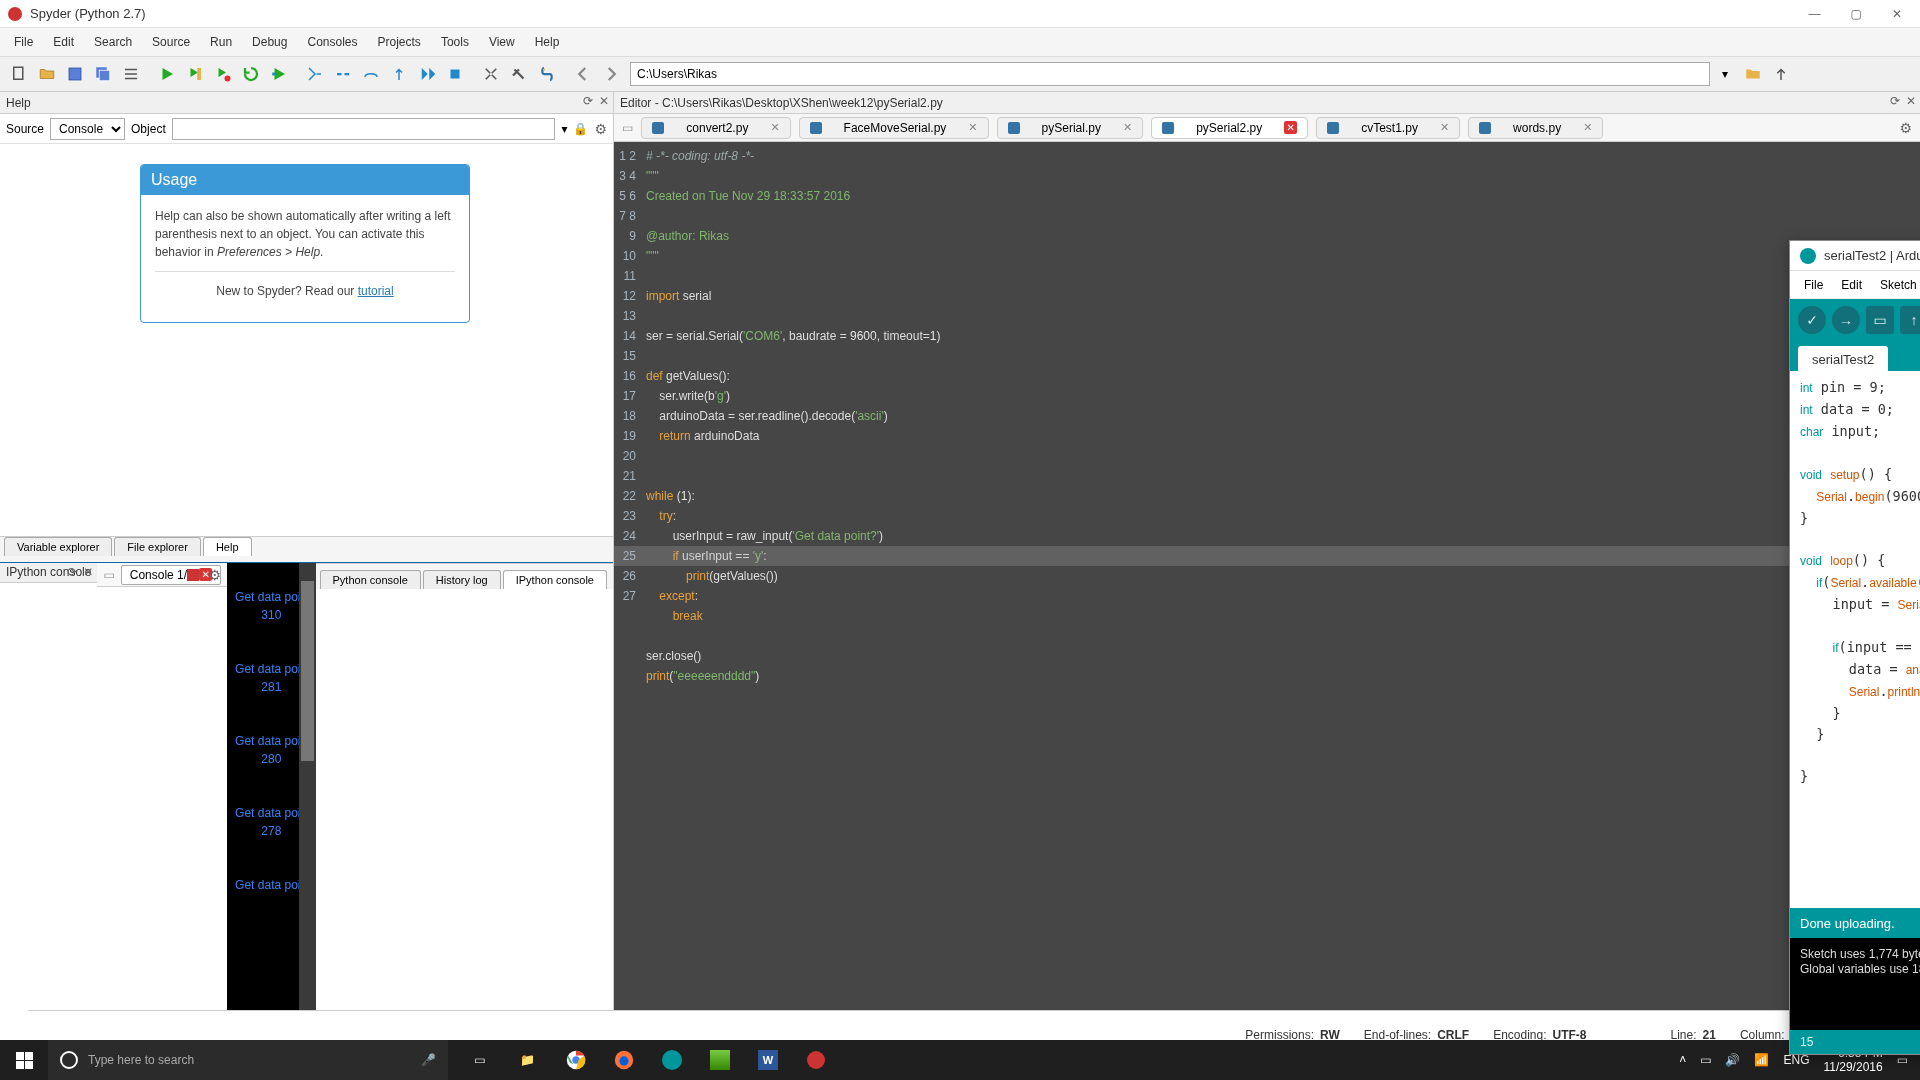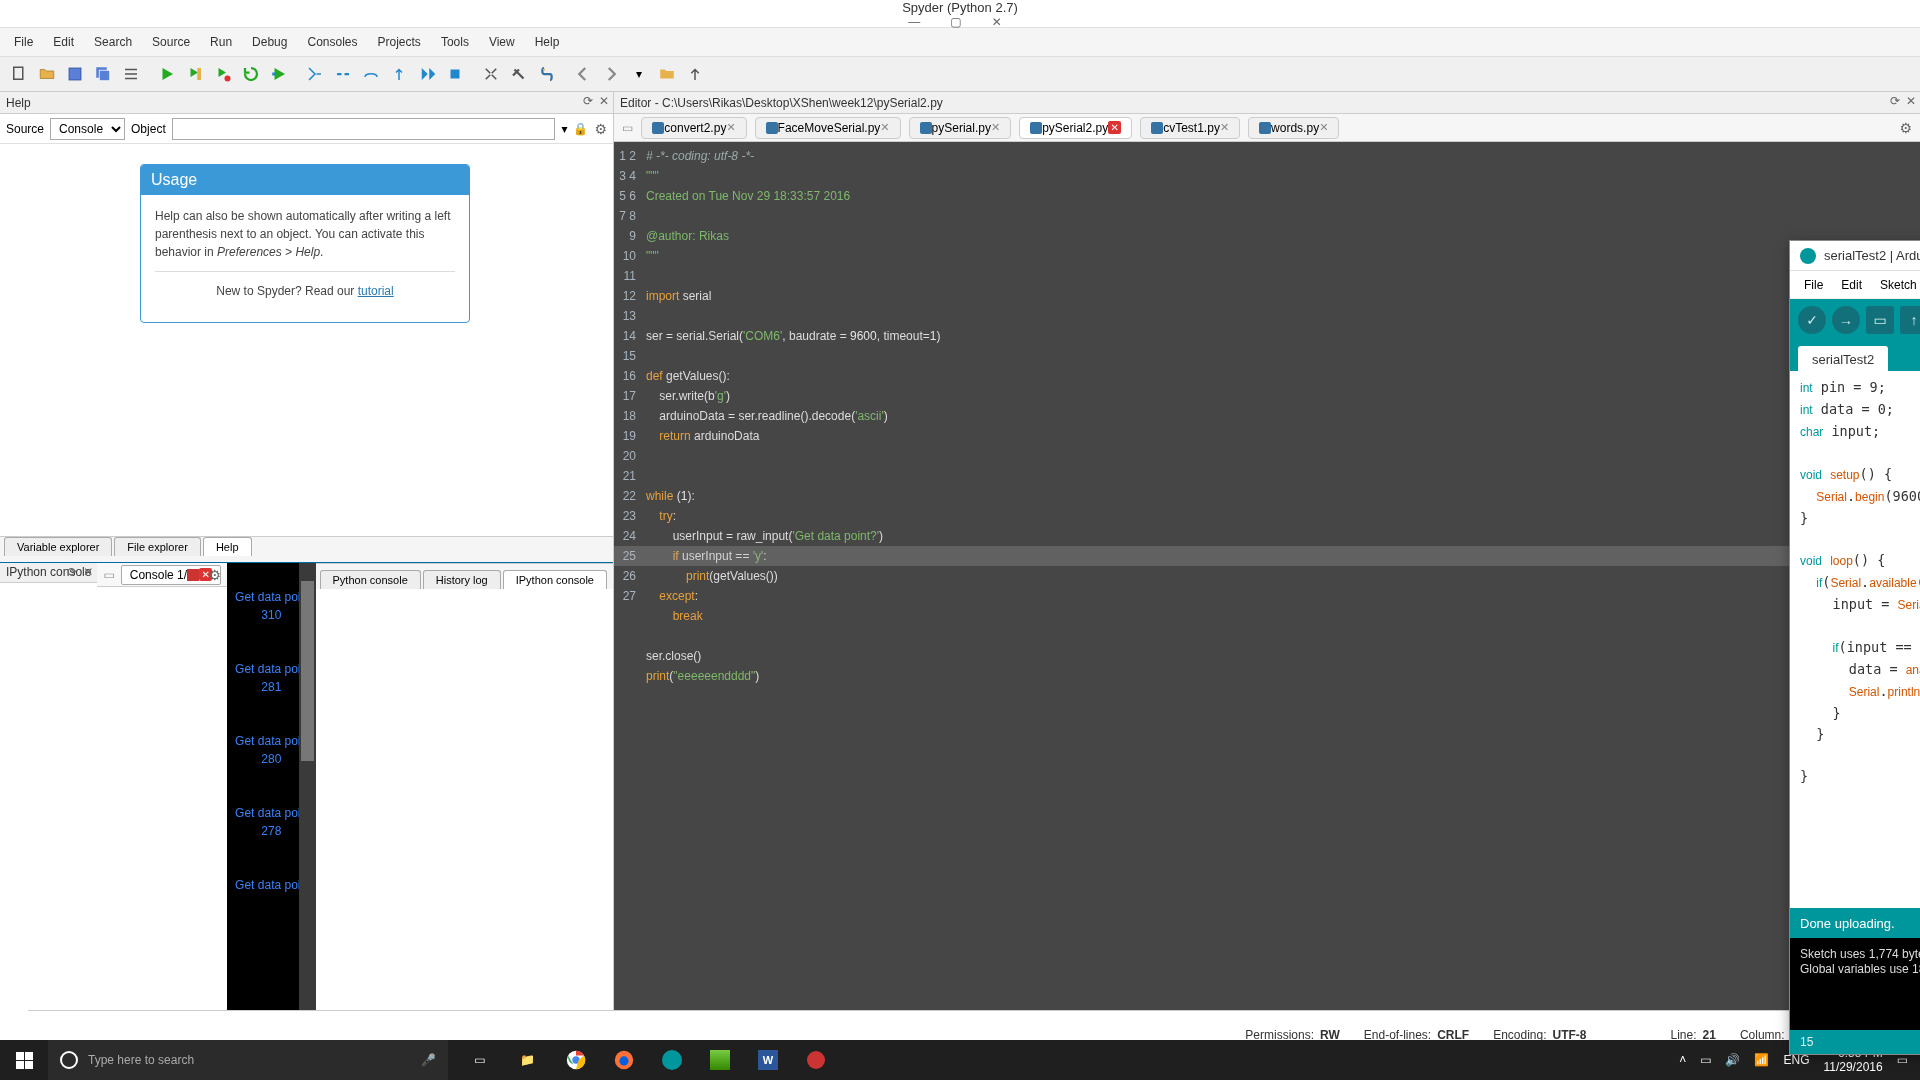--- a/index.html
+++ b/index.html
@@ -1,19 +1,19 @@
 <!DOCTYPE html>
 <html><head>
 <meta charset="utf-8">
 <style>
 * { margin: 0; padding: 0; box-sizing: border-box; font-family: "Segoe UI", Tahoma, sans-serif; font-size: 12px; }
 body { width: 1920px; height: 1080px; overflow: hidden; background: #fff; position: relative; }
 
 
-.titlebar { height: 28px; background: #fff; border-bottom: 1px solid #e0e0e0; display: flex; align-items: center; padding: 0 8px; flex-direction: column; }
+.titlebar { height: 28px; background: #fff; border-bottom: 1px solid #e0e0e0; display: flex; align-items: center; padding: 0 8px; }
 .titlebar .spyder-icon { width: 14px; height: 14px; border-radius: 50%; background: #c33; margin-right: 8px; }
 .titlebar .title { font-size: 13px; color: #333; flex: 1; }
 .titlebar .win-controls { display: flex; gap: 30px; color: #666; font-size: 14px; padding-right: 10px; }
 
 
 .menubar { height: 28px; display: flex; align-items: center; padding: 0 6px; gap: 4px; background: #f5f5f5; color: #333; }
 .menubar span { padding: 2px 8px; cursor: default; }
 
 
 .toolbar { height: 36px; display: flex; align-items: center; padding: 0 6px; gap: 2px; background: #f0f0f0; border-top: 1px solid #ddd; border-bottom: 1px solid #ccc; }
@@ -57,21 +57,21 @@
 .console-out { flex: 1; background: #000; color: #3b82f6; font-family: Consolas, monospace; font-size: 15px; padding: 6px 8px; white-space: pre; overflow: hidden; position: relative; }
 .console-out .scrollbar { position: absolute; right: 0; top: 0; bottom: 0; width: 17px; background: #3a3a3a; }
 .console-out .thumb { position: absolute; right: 2px; width: 13px; top: 18px; height: 180px; background: #777; }
 .bottom-tabs { height: 26px; display: flex; align-items: flex-end; border-top: 1px solid #ccc; background: #f5f5f5; padding: 0 4px; }
 
 
 .right-col { flex: 1; display: flex; flex-direction: column; position: relative; }
 .editor-header { height: 22px; background: #f0f0f0; border-bottom: 1px solid #ccc; display: flex; align-items: center; padding: 0 6px; font-size: 11px; color: #333; position: relative; }
 .editor-header .wctrl { position: absolute; right: 4px; top: 2px; display: flex; gap: 6px; color: #666; font-size: 10px; }
 .editor-tabs { height: 28px; display: flex; align-items: center; padding: 2px 8px; gap: 8px; background: #f6f6f6; border-bottom: 1px solid #ccc; position: relative; }
-.etab { display: flex; align-items: center; gap: 0; padding: 3px 10px; background: #f0f0f0; border: 1px solid #ccc; border-radius: 4px; font-size: 12px; }
+.etab { display: flex; align-items: center; gap: 22px; padding: 3px 10px; background: #f0f0f0; border: 1px solid #ccc; border-radius: 4px; font-size: 12px; }
 .etab.active { background: #fff; font-weight: 500; }
 .etab .pyi { width: 12px; height: 12px; background: #3673a5; border-radius: 2px; }
 .etab .x { color: #888; font-size: 11px; }
 .etab .xred { background: #d33; color: #fff; width: 13px; height: 13px; border-radius: 2px; font-size: 10px; display: flex; align-items: center; justify-content: center; }
 .editor-tabs .etgear { position: absolute; right: 8px; color: #666; font-size: 14px; }
 .code-area { flex: 1; background: #464646; display: flex; font-family: Consolas, monospace; font-size: 15px; line-height: 20px; position: relative; }
 .gutter { width: 26px; text-align: right; padding: 4px 4px 0 0; color: #a8b5c0; }
 .code { flex: 1; padding: 4px 0 0 6px; white-space: pre; color: #ddd; }
 .code .kw { color: #e6a13d; }
 .code .st { color: #7fb76c; }
@@ -253,20 +253,21 @@
   <div class="tbtn">
       <svg viewBox="0 0 24 24">
         <path d="M15 4l-8 8 8 8" stroke="#888" stroke-width="3" fill="none"></path>
       </svg>
     </div>
   <div class="tbtn">
       <svg viewBox="0 0 24 24">
         <path d="M9 4l8 8-8 8" stroke="#888" stroke-width="3" fill="none"></path>
       </svg>
     </div>
+  <input class="path-input" value="C:\Users\Rikas" style="">
   <div class="tbtn">▾</div>
   <div class="tbtn">
       <svg viewBox="0 0 24 24">
         <path d="M3 6h6l2 2h10v10H3z" fill="#e8b24a"></path>
       </svg>
     </div>
   <div class="tbtn">
       <svg viewBox="0 0 24 24">
         <path d="M12 20V6m-5 5l5-5 5 5" stroke="#555" stroke-width="2" fill="none"></path>
       </svg>

